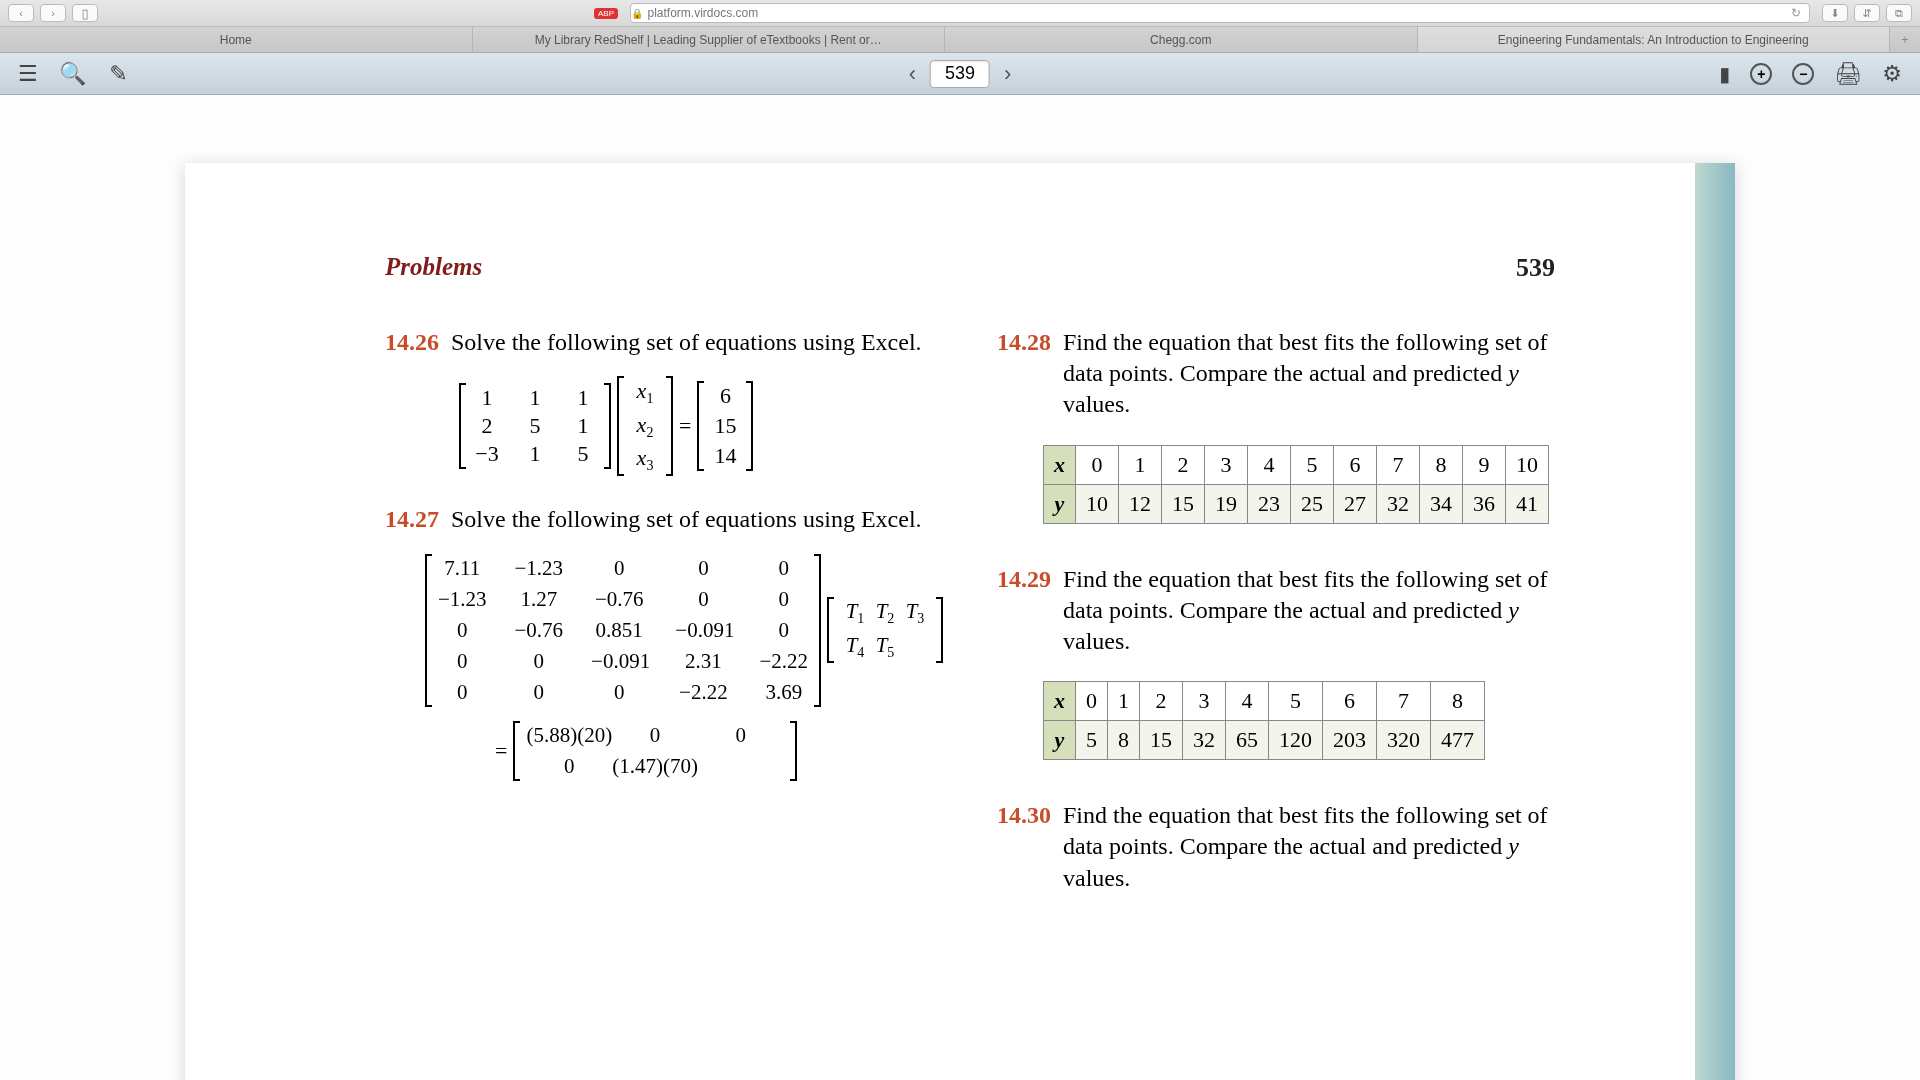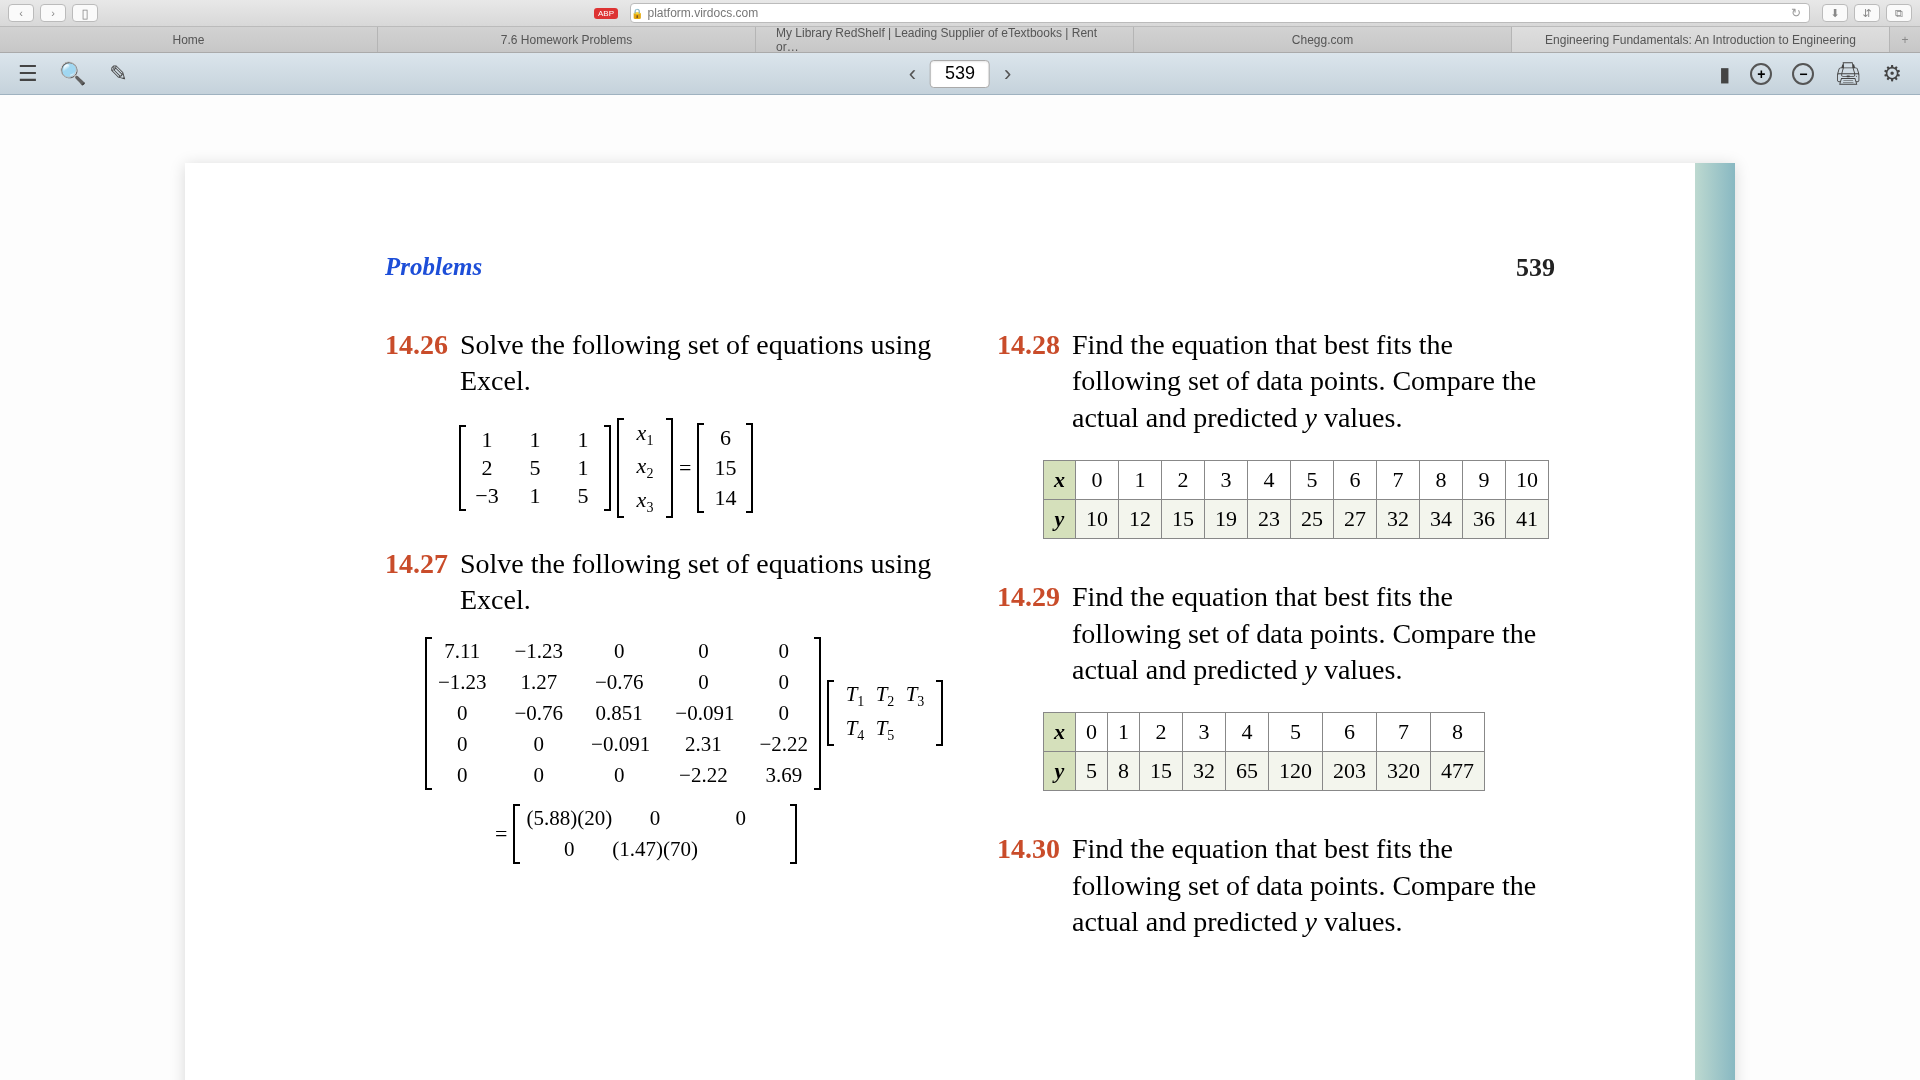--- a/index.html
+++ b/index.html
@@ -156,28 +156,28 @@
   width: 40px;
   height: 100%;
   background: linear-gradient(to right, #bdd9d0, #88b8c2);
 }
 .header-row {
   display: flex;
   justify-content: space-between;
   margin-bottom: 44px;
   font-size: 25px;
 }
-.heading { font-style: italic; font-weight: bold; color: #1d4ed8; }
+.heading { font-style: italic; font-weight: bold; color: #7f1d1d; }
 .pagenum { font-weight: bold; color: #222; font-size: 26px; }
 
 .cols { display: flex; gap: 54px; }
 .col { width: 610px; }
 
 .problem { margin-bottom: 28px; }
-.problem-head { display: flex; gap: 12px; font-size: 28px; line-height: 1.3; }
+.problem-head { display: flex; gap: 12px; font-size: 24px; line-height: 1.3; }
 .pnum { color: #c94c2a; font-weight: 600; }
 .ptext { flex: 1; }
 
 
 .eq { margin-top: 18px; margin-left: 74px; display: flex; align-items: center; gap: 6px; font-size: 22px; font-style: italic; }
 .bracket-wrap { display: flex; }
 .bracket {
   border: 2px solid #000;
   border-right: none;
   width: 7px;
@@ -226,21 +226,20 @@
   </div>
   <div class="right-btns">
     <div class="nav-btn">⬇</div>
     <div class="nav-btn">⇵</div>
     <div class="nav-btn">⧉</div>
   </div>
 </div>
 
 <div class="tab-bar">
   <div class="tab">Home</div>
-  <div class="tab">7.6 Homework Problems</div>
   <div class="tab">My Library RedShelf | Leading Supplier of eTextbooks | Rent or…</div>
   <div class="tab">Chegg.com</div>
   <div class="tab active">Engineering Fundamentals: An Introduction to Engineering</div>
   <div class="plus-tab">+</div>
 </div>
 
 <div class="reader-bar">
   <div class="reader-left">
     <span class="icon-btn">☰</span>
     <span class="icon-btn">🔍</span>

